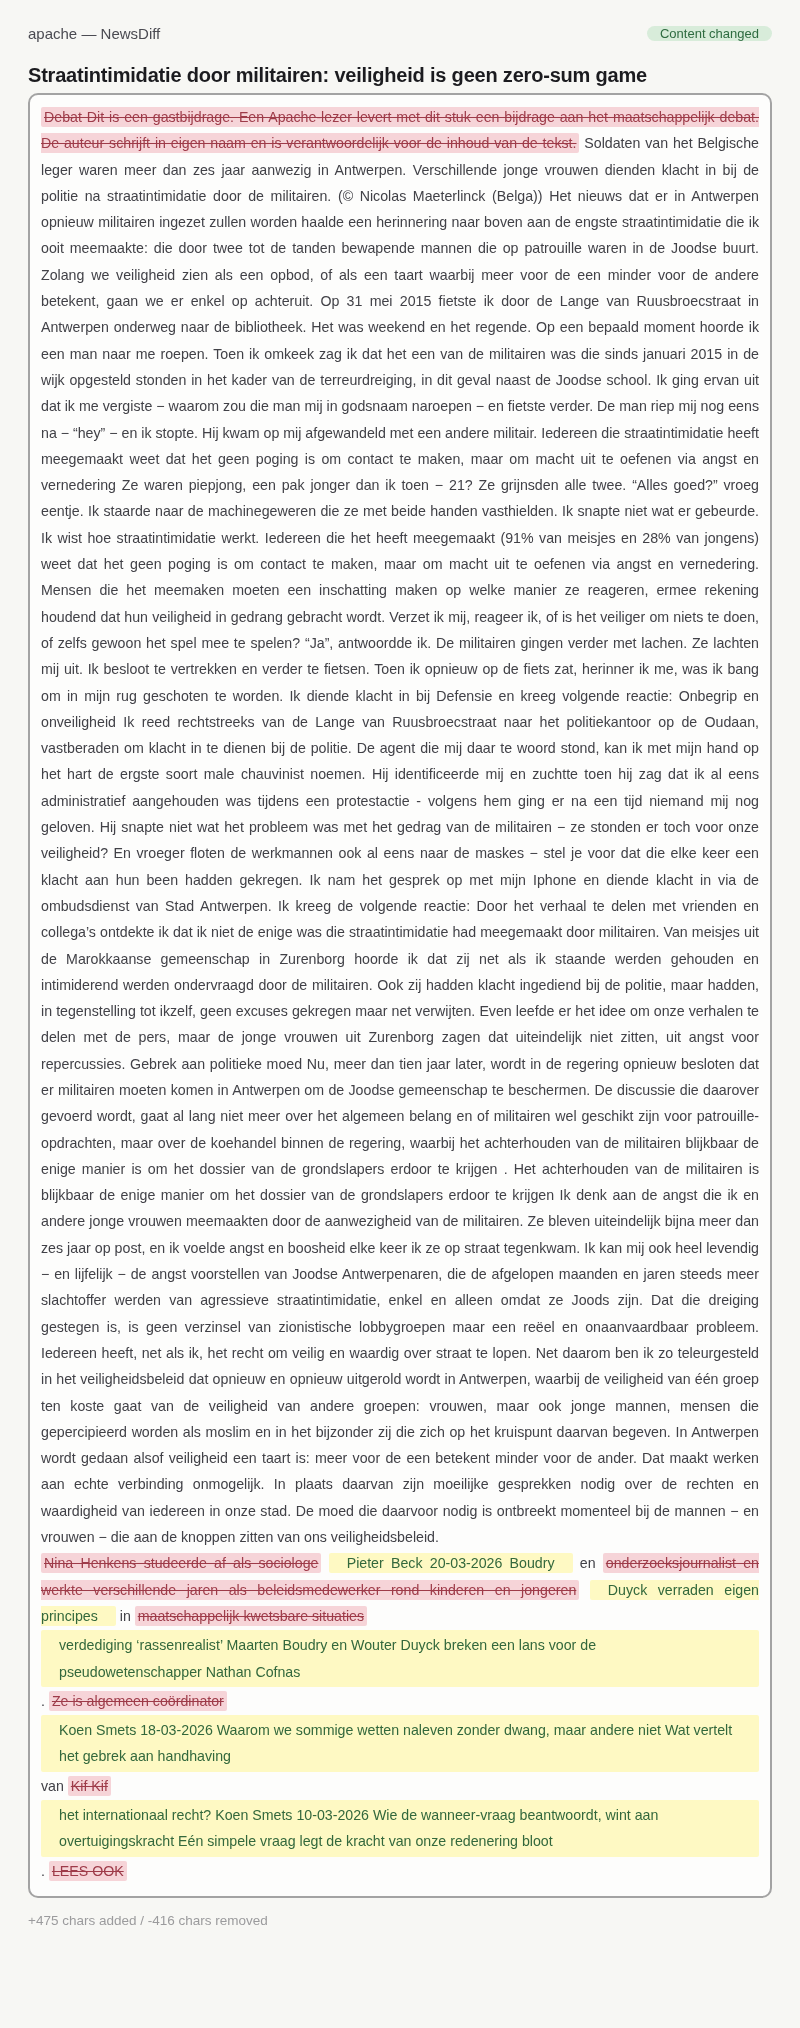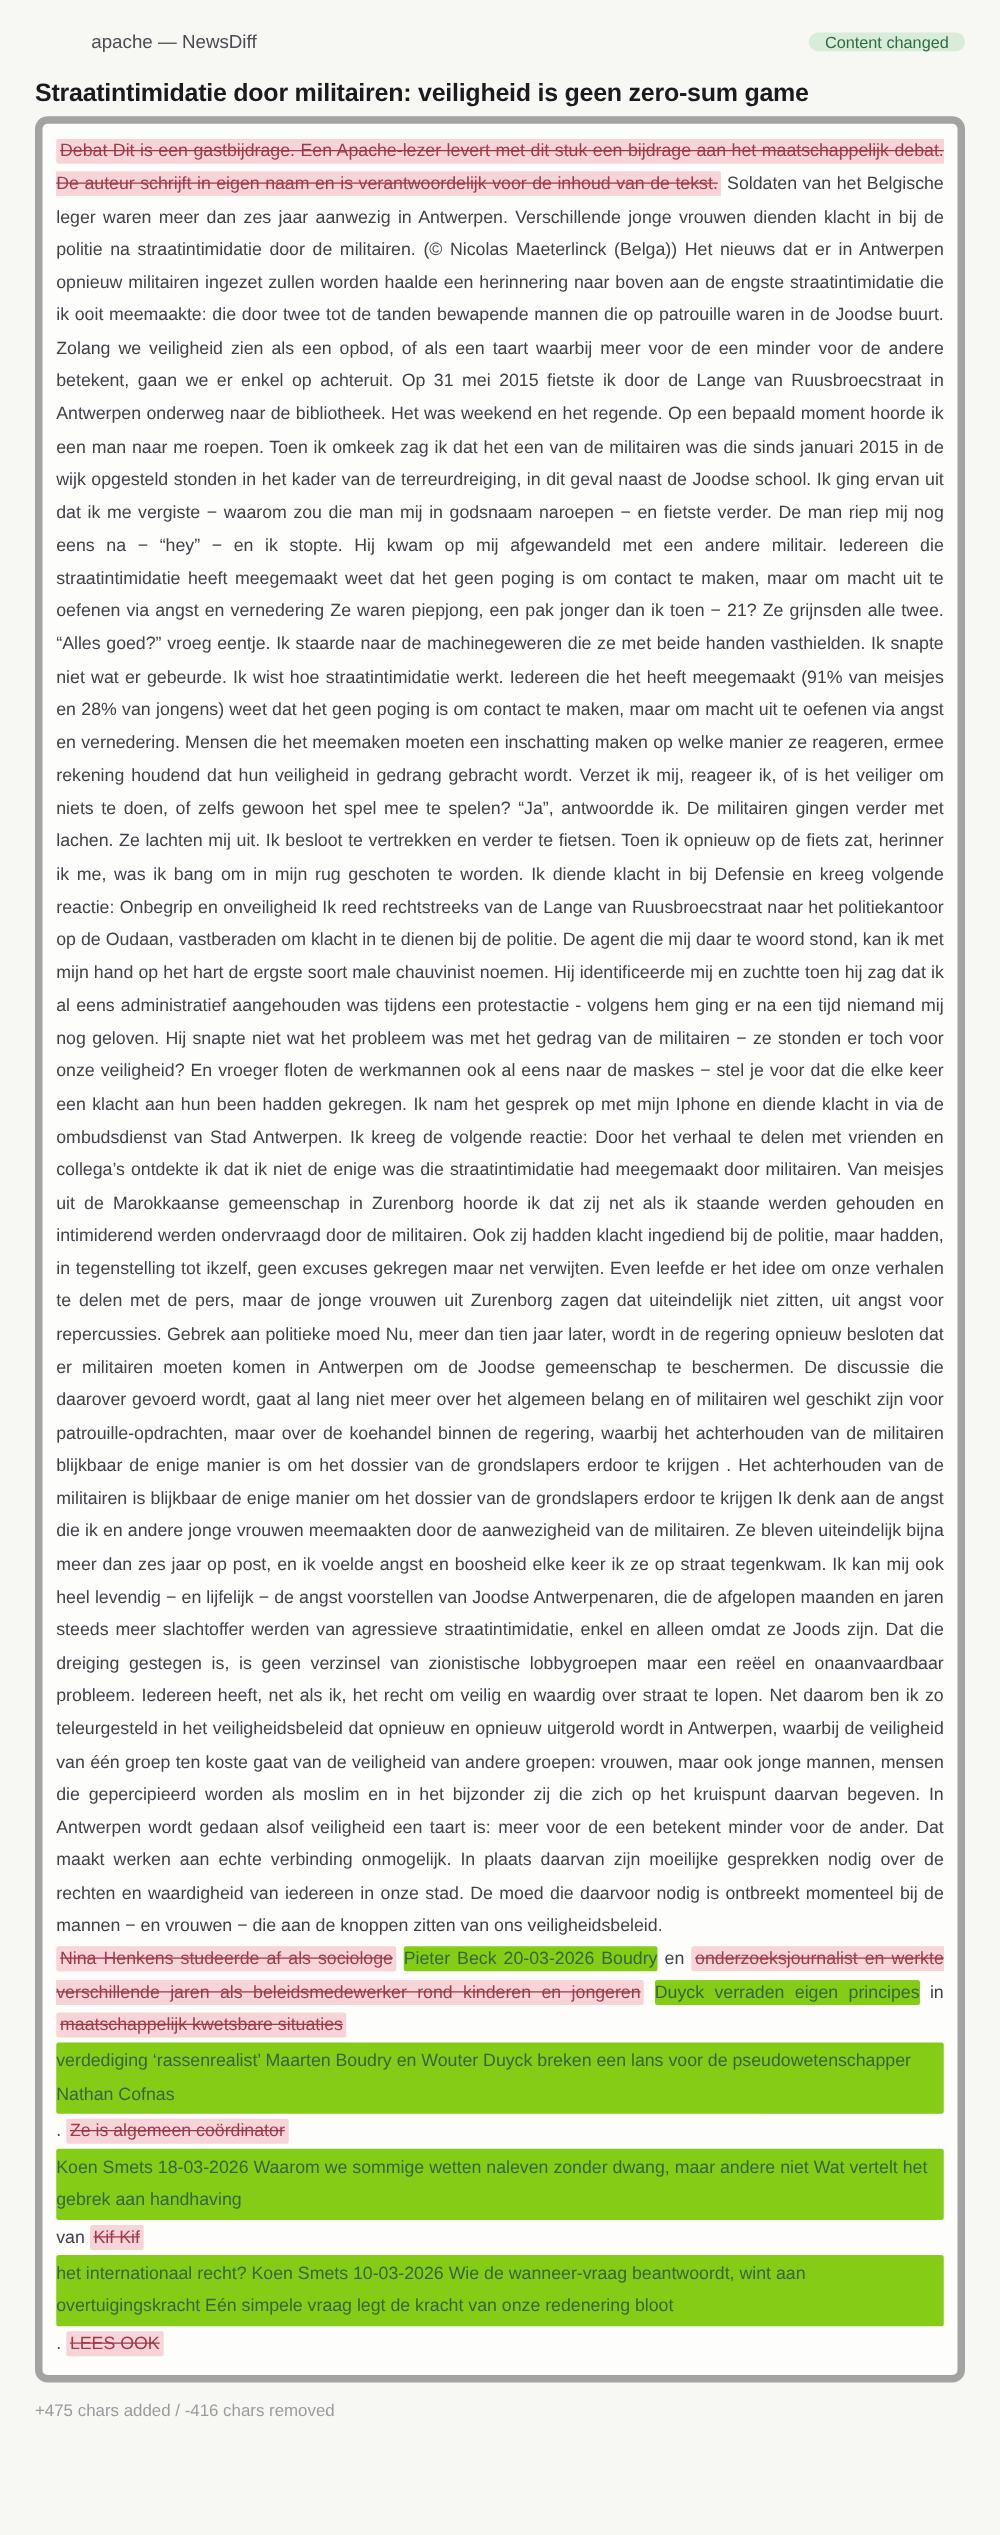--- a/index.html
+++ b/index.html
@@ -14,63 +14,62 @@
 
   .topbar {
     display: flex;
     justify-content: space-between;
     align-items: center;
     min-height: 26px;
   }
   .app-title {
     font-size: 15px;
     color: #4b4b52;
-    margin-left: 45px;
   }
   .badge {
     background: #d8ecda;
     color: #2e6b40;
     font-size: 13px;
     padding: 0 13px;
     border-radius: 999px;
     white-space: nowrap;
   }
 
   h1.article-title {
     font-size: 20px;
     font-weight: 600;
     color: #1b1b1f;
     margin: 18px 0 6px 0;
     letter-spacing: -0.2px;
   }
 
   .card {
     background: #fdfdfc;
-    border: 6px solid #a3a3a3;
+    border: 2px solid #a3a3a3;
     border-radius: 10px;
     padding: 9px 11px 12px 11px;
     font-size: 14.2px;
     line-height: 26.3px;
     color: #414147;
   }
   .diff-flow { text-align: justify; }
   .diff-tail { text-align: justify; }
 
   del.seg-del {
     background: #f6d4d8;
     color: #9e3b49;
     text-decoration: line-through;
     padding: 2px 3px;
     border-radius: 2px;
   }
   ins.seg-ins {
-    background: #84cc16;
+    background: #fef9c3;
     color: #33683c;
     text-decoration: none;
-    padding: 2px 0;
+    padding: 2px 18px;
     border-radius: 2px;
   }
   ins.seg-ins.seg-block {
     display: block;
     text-align: left;
     margin: 1px 0;
   }
   span.seg-text { color: #414147; }
 
   .footer {

